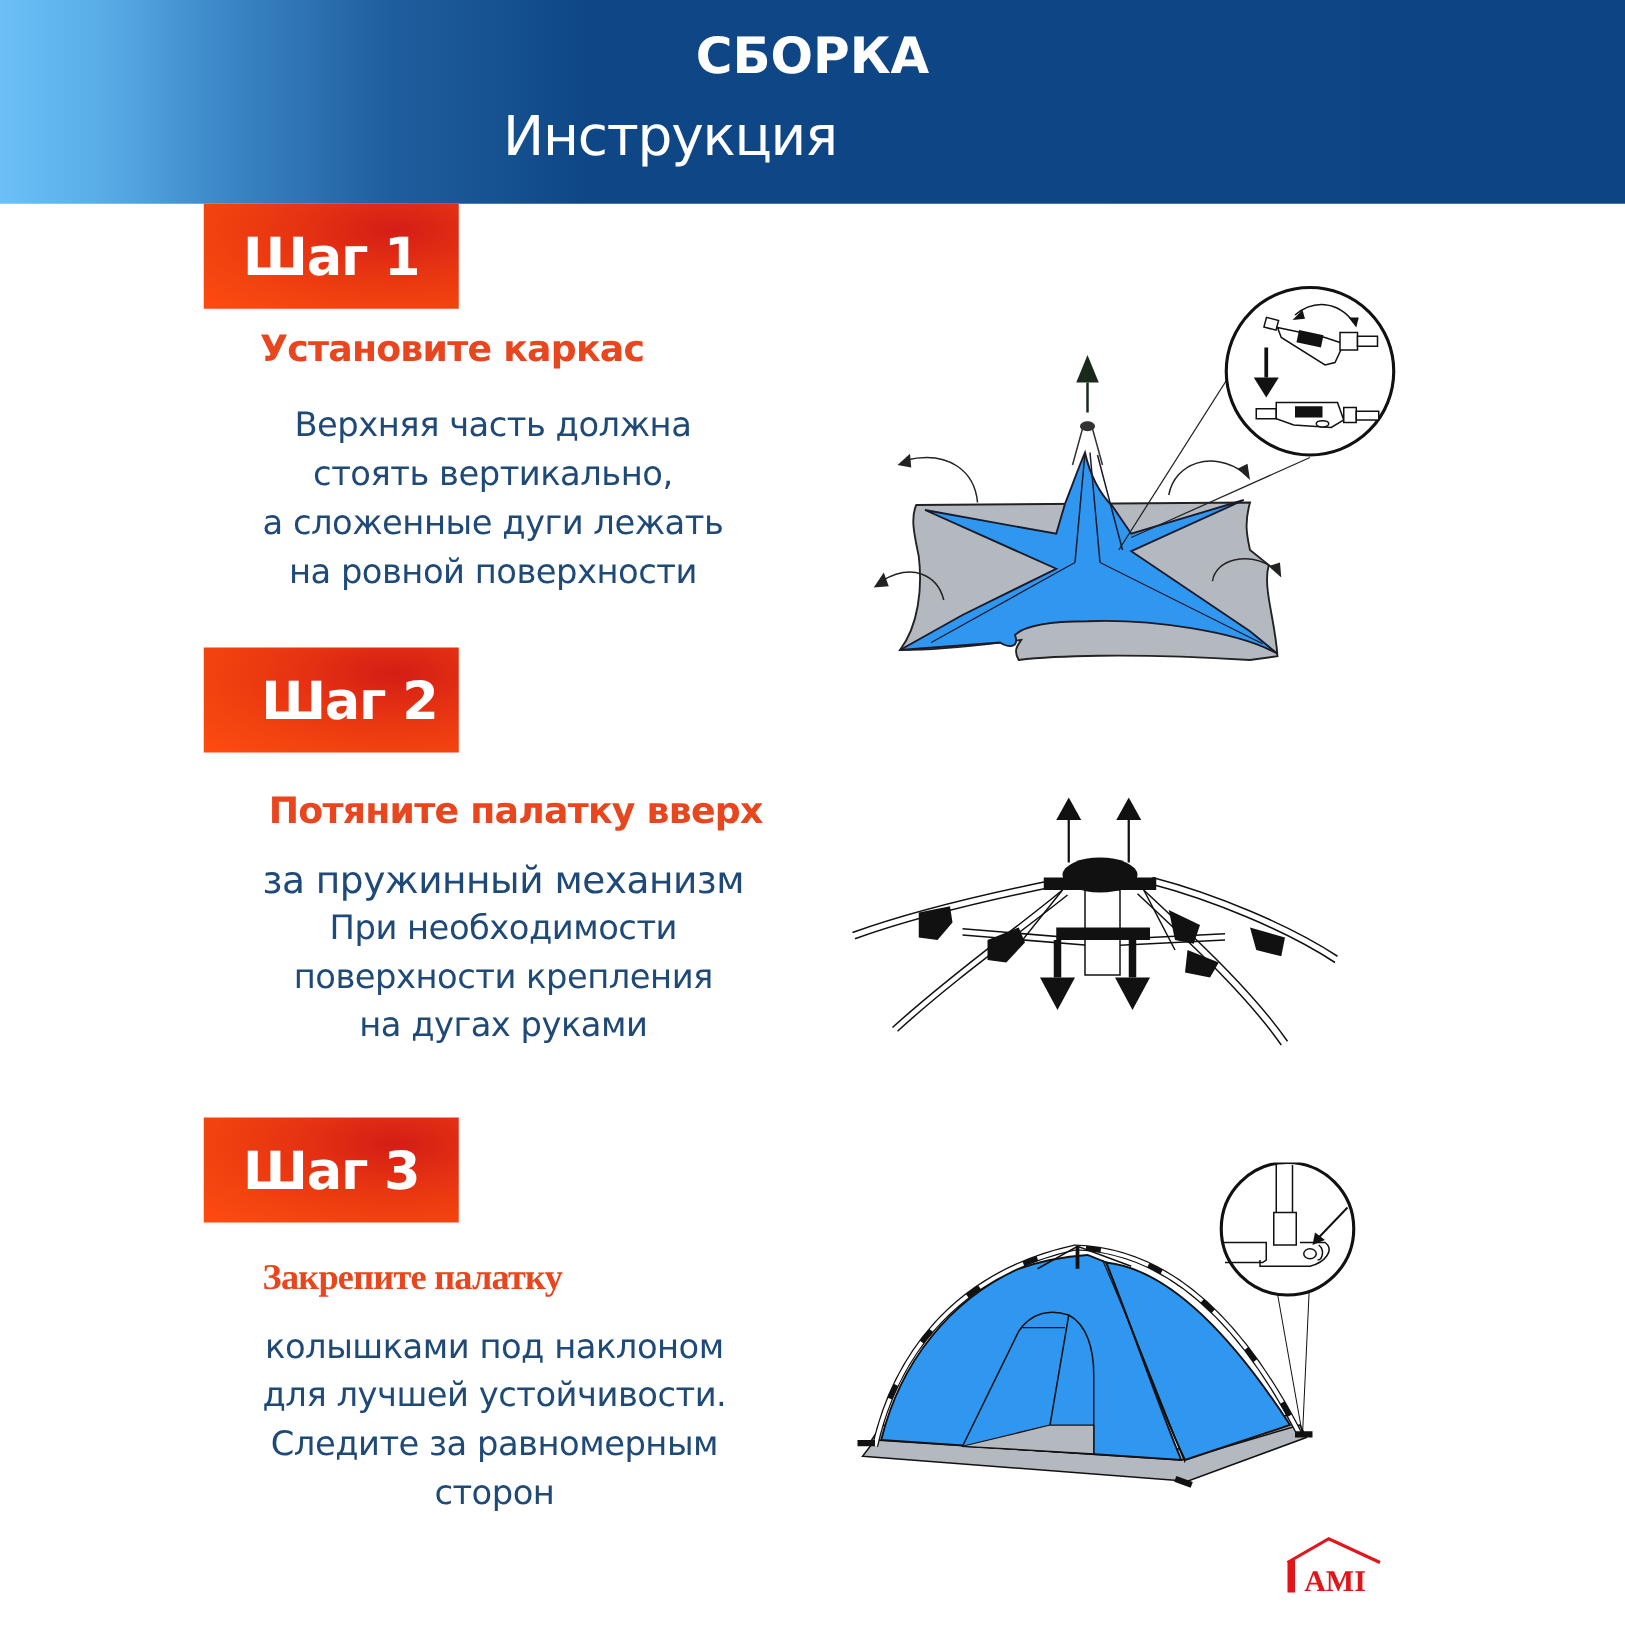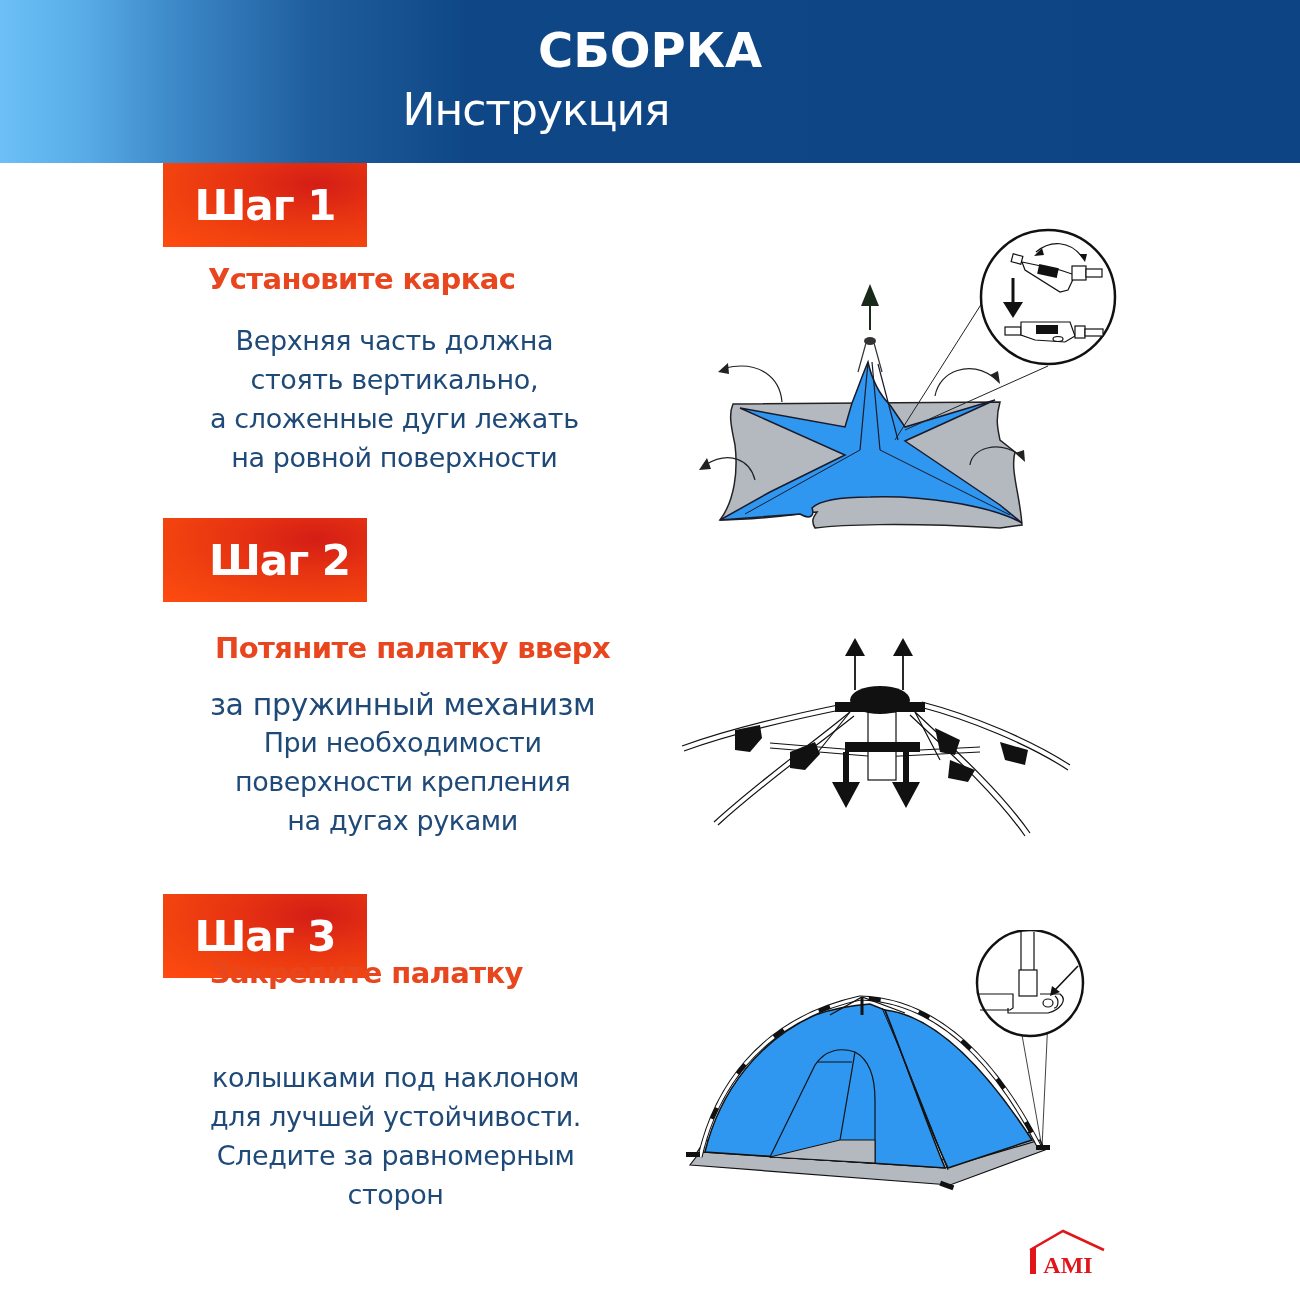--- a/index.html
+++ b/index.html
@@ -5,21 +5,21 @@
   * { margin: 0; padding: 0; box-sizing: border-box; }
   html, body { width: 1300px; height: 1300px; background: #ffffff; overflow: hidden; }
   body { position: relative; font-family: "DejaVu Sans", sans-serif; }
 
   .header {
     position: absolute; left: 0; top: 0; width: 1300px; height: 163px;
     background: linear-gradient(90deg, #6cc0f7 0%, #5aaee8 6%, #3b86c6 14%, #1f5e9e 24%, #0f4786 36%, #0d4483 100%);
   }
   .header-title {
     position: absolute; left: 0; width: 1300px; top: 22px; text-align: center;
-    color: #ffffff; font-weight: bold; font-size: 48px; letter-spacing: 0px;
+    color: #ffffff; font-weight: bold; font-size: 40px; letter-spacing: 0px;
     font-family: "DejaVu Sans", sans-serif;
   }
   .header-subtitle {
     position: absolute; left: 0; width: 1072px; top: 84px; text-align: center;
     color: #ffffff; font-size: 44px; font-weight: normal;
     font-family: "DejaVu Sans", sans-serif; letter-spacing: -1px;
   }
 
   .step-badge {
     position: absolute; left: 163px; width: 204px; height: 84px;
@@ -159,21 +159,21 @@
   <line x1="903" y1="690" x2="903" y2="656" stroke="#111" stroke-width="1.8"></line>
   <polygon points="903,638 893,656 913,656" fill="#111"></polygon>
 
   <rect x="843" y="752" width="6" height="30" fill="#111"></rect>
   <polygon points="832,782 860,782 846,808" fill="#111"></polygon>
   <rect x="903" y="752" width="6" height="30" fill="#111"></rect>
   <polygon points="892,782 920,782 906,808" fill="#111"></polygon>
 </svg>
 
 <div class="step-badge" style="top:894px;">Шаг 3</div>
-<div class="step-heading" style="top:956px; left:210px;">Закрепите палатку</div>
+<div class="step-heading" style="top:1006px; left:210px;font-family:Liberation Serif, serif;">Закрепите палатку</div>
 <div class="step-body" style="top:1058px;">
   <span class="line">колышками под наклоном</span>
   <span class="line">для лучшей устойчивости.</span>
   <span class="line">Следите за равномерным</span>
   <span class="line">сторон</span>
 </div>
 
 <svg class="illus" style="left:670px; top:930px;" width="440" height="270" viewBox="670 930 440 270">
 
   <path d="M696 1154 L945 1170 L1040 1148 L1030 1132 L940 1160 L705 1140 Z" fill="#b4b9c0" stroke="#111" stroke-width="1.2"></path>

